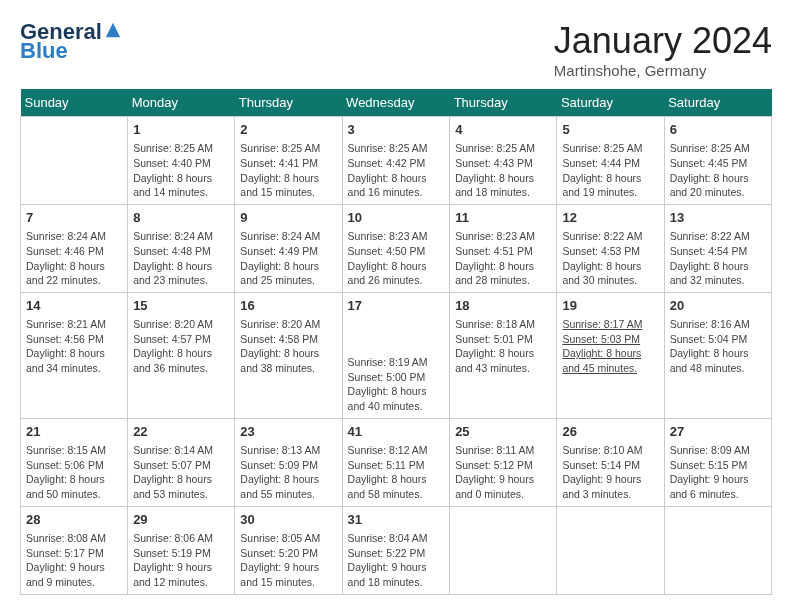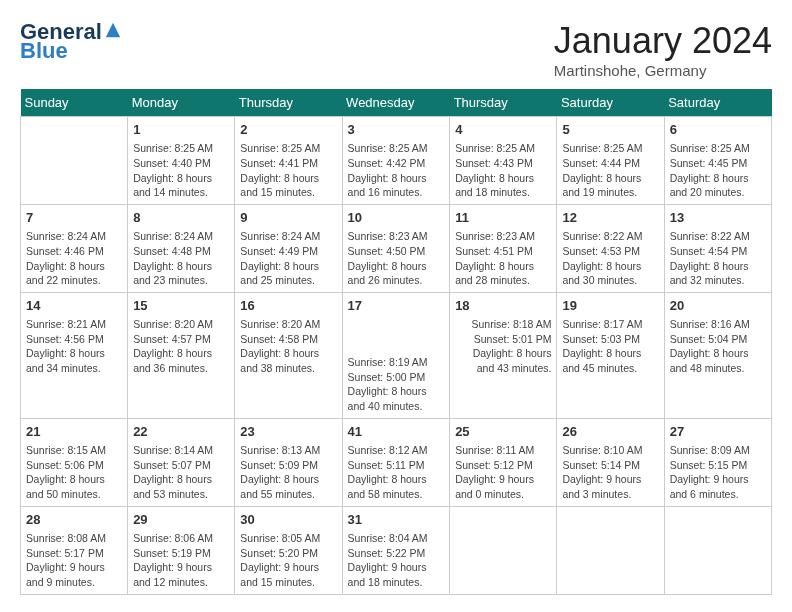--- a/index.html
+++ b/index.html
@@ -237,28 +237,28 @@
         </td>
         <td>
           <span class="day-num">17</span>
           <div class="day-info" style="white-space: pre-line; margin-top: 40px;">Sunrise: 8:19 AM
 Sunset: 5:00 PM
 Daylight: 8 hours
 and 40 minutes.</div>
         </td>
         <td>
           <span class="day-num">18</span>
-          <div class="day-info" style="white-space: pre-line; text-align: right;">Sunrise: 8:18 AM
+          <div class="day-info" style="white-space: pre-line;">Sunrise: 8:18 AM
 Sunset: 5:01 PM
 Daylight: 8 hours
 and 43 minutes.</div>
         </td>
         <td>
           <span class="day-num">19</span>
-          <div class="day-info" style="white-space: pre-line;">Sunrise: 8:17 AM
+          <div class="day-info" style="white-space: pre-line; text-decoration: underline;">Sunrise: 8:17 AM
 Sunset: 5:03 PM
 Daylight: 8 hours
 and 45 minutes.</div>
         </td>
         <td>
           <span class="day-num">20</span>
           <div class="day-info" style="white-space: pre-line;">Sunrise: 8:16 AM
 Sunset: 5:04 PM
 Daylight: 8 hours
 and 48 minutes.</div>

